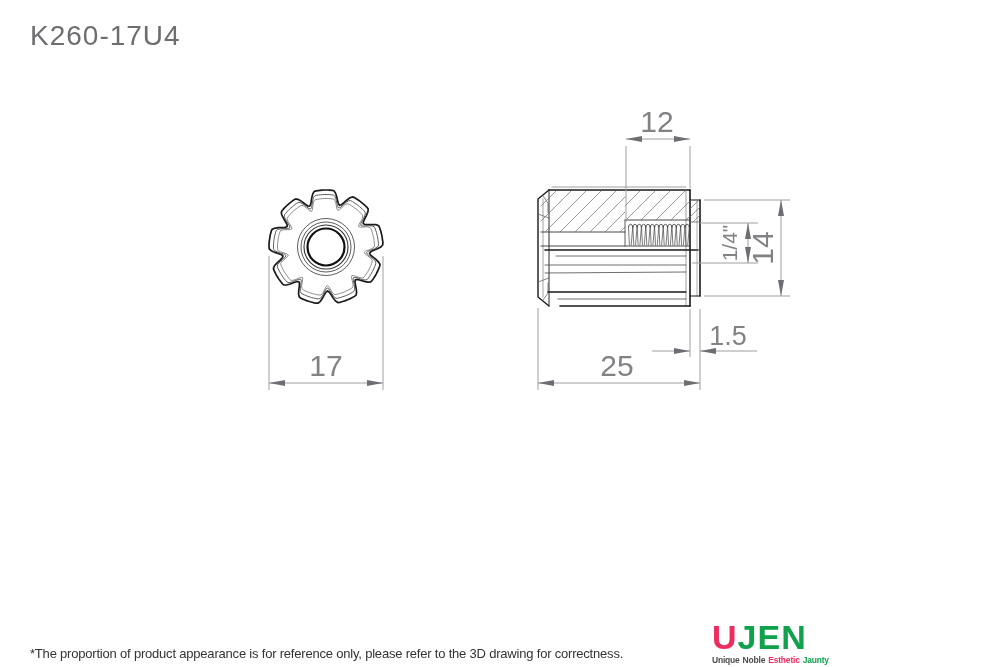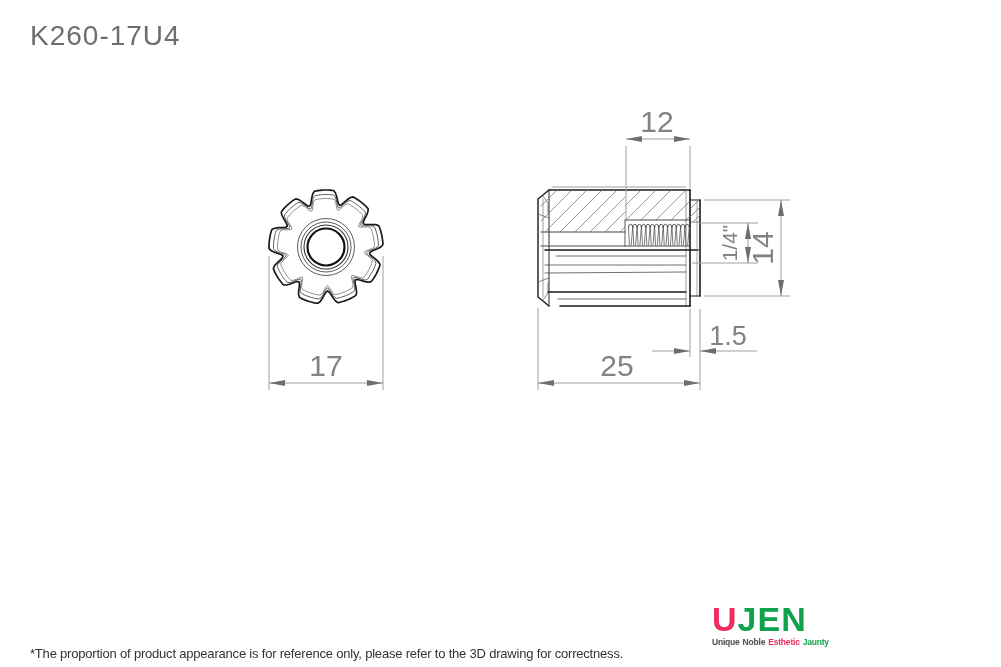--- a/index.html
+++ b/index.html
@@ -9,21 +9,21 @@
          letter-spacing:1px;font-weight:400;}
   #drawing{position:absolute;left:0;top:0;}
   .dimtext{fill:#808285;font-family:"Liberation Sans",sans-serif;font-size:30px;}
   .dimtext-sm{fill:#808285;font-family:"Liberation Sans",sans-serif;font-size:27px;}
   .dimtext-xs{fill:#808285;font-family:"Liberation Sans",sans-serif;font-size:21px;}
   .dimline{stroke:#9d9fa2;stroke-width:1;fill:none;}
   .arrow{fill:#6d6e71;stroke:none;}
   .footer{position:absolute;left:30px;color:#333333;}
   #footnote-zh{top:607px;font-size:14px;letter-spacing:0.5px;}
   #footnote-en{top:646px;font-size:13px;letter-spacing:-0.2px;}
-  #logo{position:absolute;right:18px;top:602px;text-align:left;width:118px;}
+  #logo{position:absolute;right:18px;top:620px;text-align:left;width:118px;}
   #logo-word{font-size:34px;font-weight:bold;letter-spacing:1px;line-height:34px;
              font-family:"Liberation Sans",sans-serif;}
   .logo-u{color:#ee2c5e;}
   .logo-jen{color:#0fa14b;}
   #logo-tagline{font-size:8.5px;font-weight:bold;letter-spacing:-0.2px;margin-top:1px;
                 white-space:nowrap;}
   .tg-gray{color:#4b4c4e;}
   .tg-pink{color:#ee2c5e;}
   .tg-green{color:#0fa14b;}
   #logo-tagline span{margin-right:3px;}

